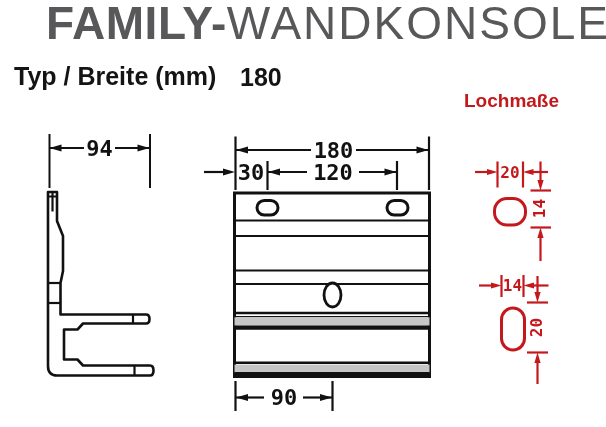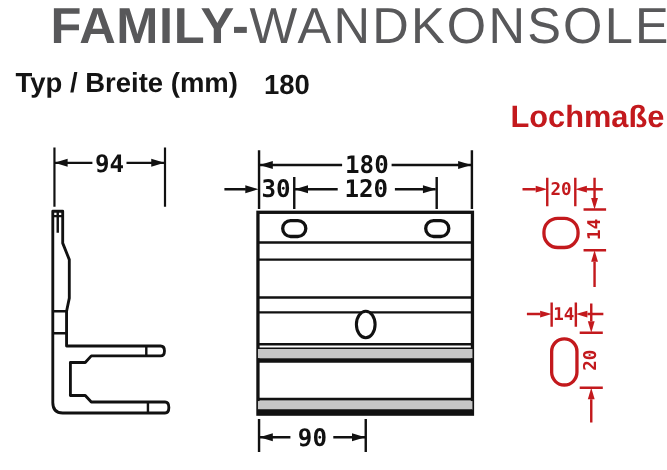--- a/index.html
+++ b/index.html
@@ -13,21 +13,21 @@
   }
   h1.title .t-bold{font-weight:700;letter-spacing:0.5px;}
   h1.title .t-light{font-weight:400;letter-spacing:2px;}
   .spec-row{position:absolute;left:14px;top:62px;width:580px;height:34px;text-align:center;}
   .spec-label{
     position:absolute;left:0;top:0;font-size:25px;font-weight:700;color:#141414;
     white-space:nowrap;
   }
   .spec-value{position:absolute;left:226px;top:1px;font-size:25px;font-weight:700;color:#141414;}
   .loch-label{
-    position:absolute;left:464px;top:90px;font-size:28px;font-weight:700;color:#c3191d;
+    position:absolute;left:464px;top:90px;font-size:19px;font-weight:700;color:#c3191d;
     white-space:nowrap;
   }
   svg.drawing{position:absolute;left:0;top:120px;}
   text.dim{
     font-family:"DejaVu Sans Mono","Liberation Mono",monospace;
     font-weight:700;fill:#111111;
   }
   text.dim-lg{font-size:22px;}
   text.dim-sm{font-size:16px;fill:#c3191d;}
 </style>

